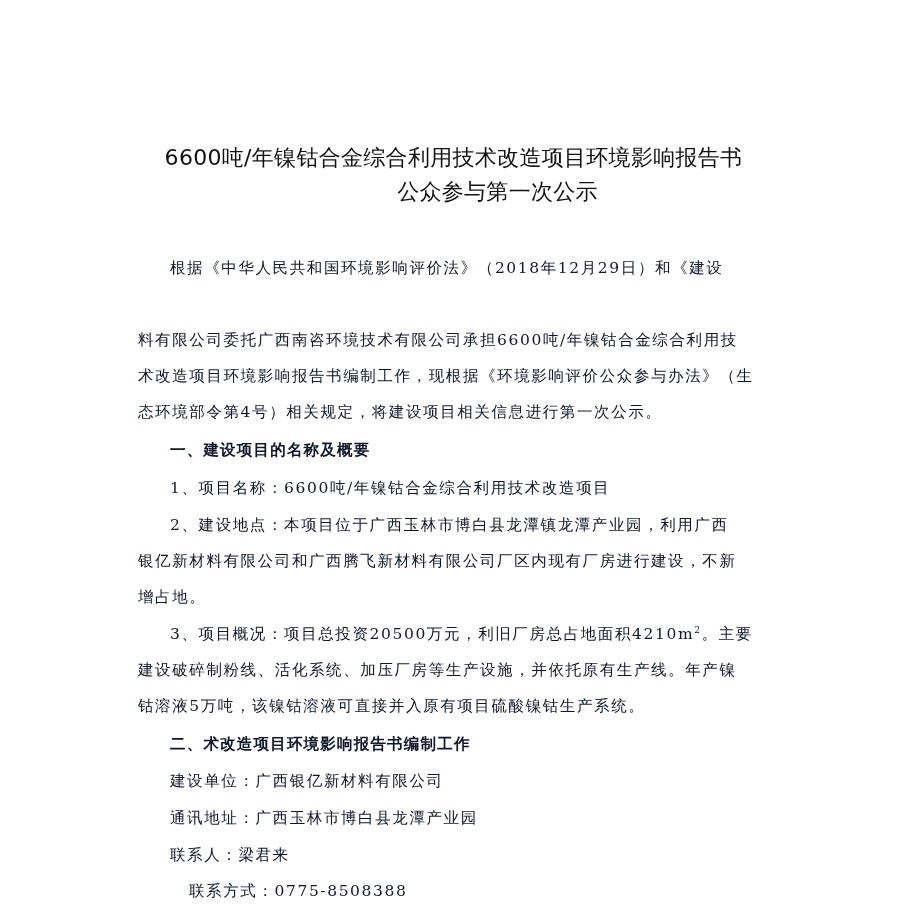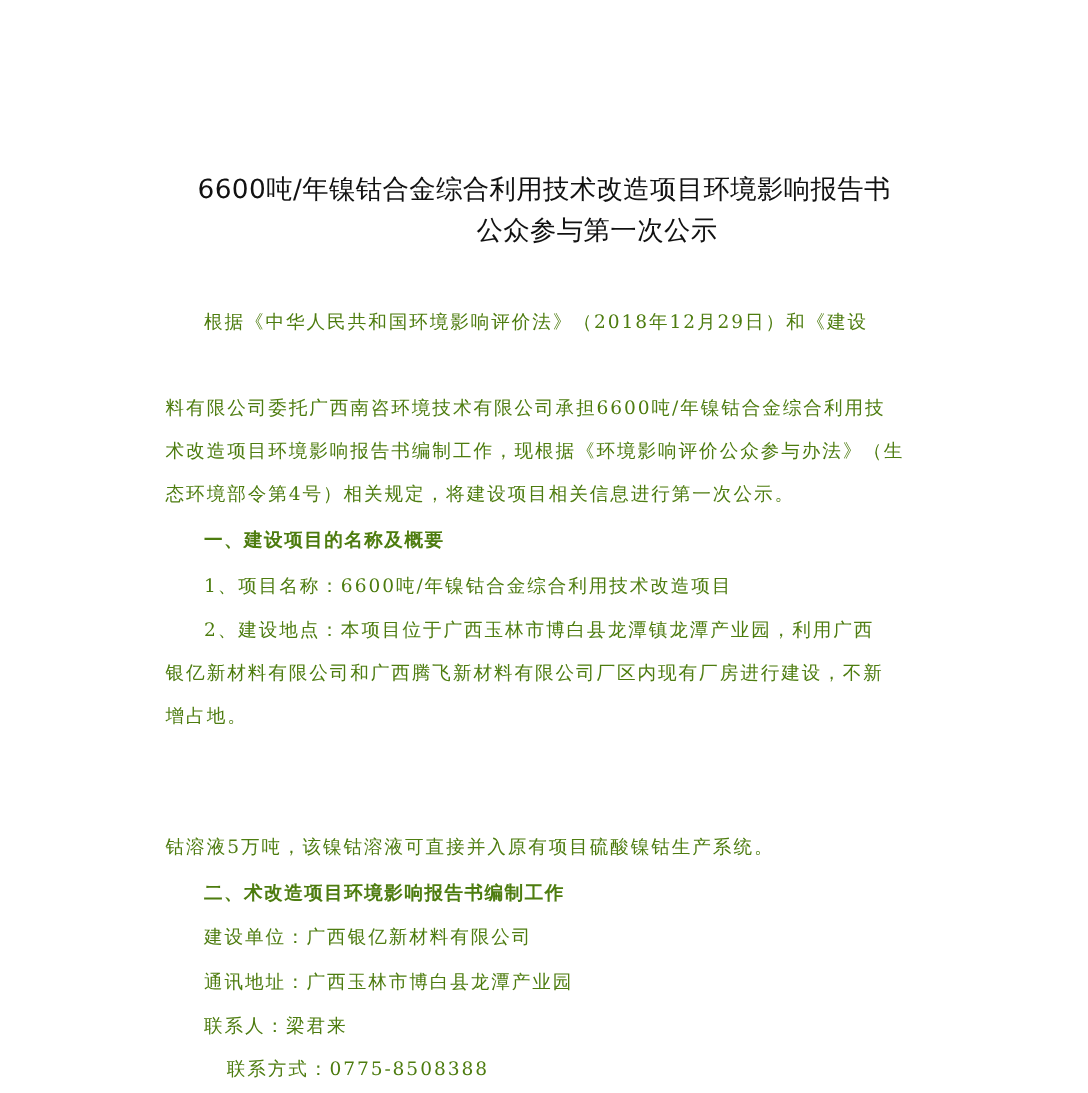--- a/index.html
+++ b/index.html
@@ -33,21 +33,21 @@
     letter-spacing: 0.3px;
     color: #111;
     white-space: nowrap;
   }
   .title.l1 { top: 143px; }
   .title.l2 { top: 177px; padding-left: 44px; }
   .line {
     position: absolute;
     left: 138px;
     font-size: 15.5px;
-    color: #4d7c0f;
+    color: #0f172a;
     white-space: nowrap;
     letter-spacing: 1.6px;
   }
   .indent { left: 170px; }
   .heading {
     font-weight: bold;
     font-family: "DejaVu Serif", "Liberation Serif", serif;
     letter-spacing: 1.2px;
   }
   sup { font-size: 9px; vertical-align: super; line-height: 0; }
@@ -65,20 +65,24 @@
   <div class="line" style="top:366px;">术改造项目环境影响报告书编制工作，现根据《环境影响评价公众参与办法》（生</div>
   <div class="line" style="top:402px;">态环境部令第4号）相关规定，将建设项目相关信息进行第一次公示。</div>
 
   <div class="line indent heading" style="top:440px;">一、建设项目的名称及概要</div>
   <div class="line indent" style="top:478px;">1、项目名称：6600吨/年镍钴合金综合利用技术改造项目</div>
 
   <div class="line indent" style="top:515px;">2、建设地点：本项目位于广西玉林市博白县龙潭镇龙潭产业园，利用广西</div>
   <div class="line" style="top:551px;">银亿新材料有限公司和广西腾飞新材料有限公司厂区内现有厂房进行建设，不新</div>
   <div class="line" style="top:587px;">增占地。</div>
 
+  <div class="line indent" style="top:624px;">
+    <span>3、项目概况：项目总投资20500万元，利旧厂房总占地面积4210m</span><sup>2</sup><span>。主要</span>
+  </div>
+  <div class="line" style="top:660px;">建设破碎制粉线、活化系统、加压厂房等生产设施，并依托原有生产线。年产镍</div>
   <div class="line" style="top:696px;">钴溶液5万吨，该镍钴溶液可直接并入原有项目硫酸镍钴生产系统。</div>
 
   <div class="line indent heading" style="top:734px;">二、术改造项目环境影响报告书编制工作</div>
   <div class="line indent" style="top:771px;">建设单位：广西银亿新材料有限公司</div>
   <div class="line indent" style="top:808px;">通讯地址：广西玉林市博白县龙潭产业园</div>
   <div class="line indent" style="top:845px;">联系人：梁君来</div>
   <div class="line indent" style="top:881px;margin-left:19px;">联系方式：0775-8508388</div>
 
 </div>
 

